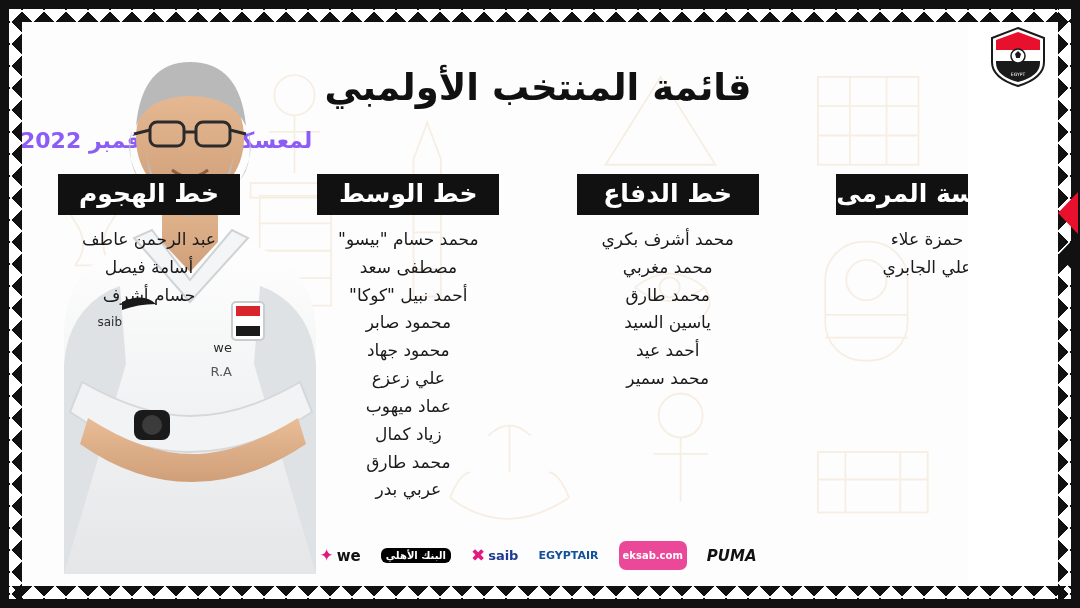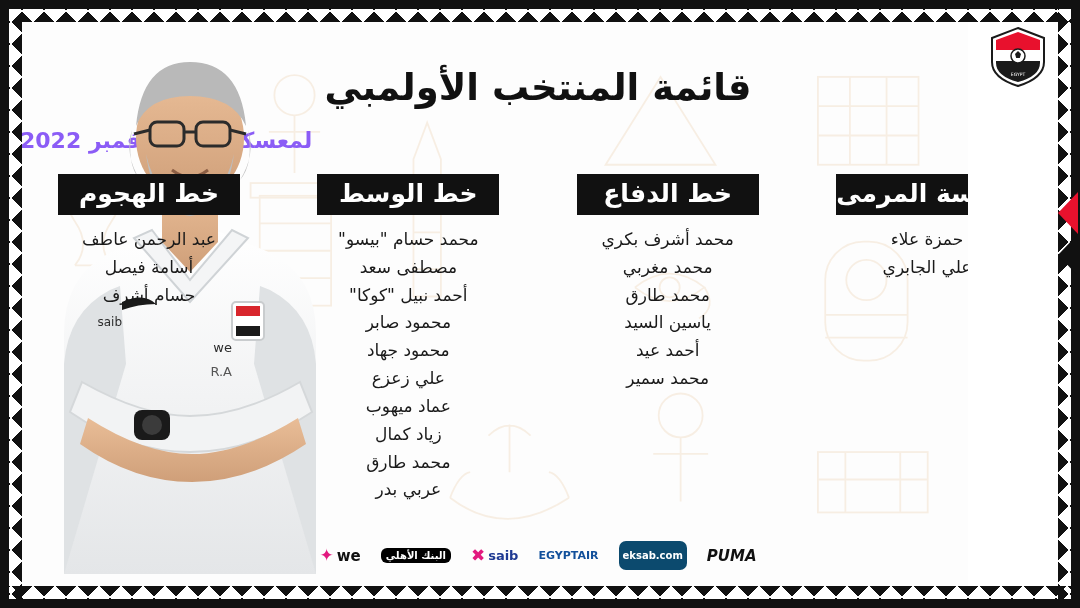--- a/index.html
+++ b/index.html
@@ -195,21 +195,21 @@
   .sp-we { color: #111; font-size: 15px; }
   .sp-dot { color: #e2197f; font-size: 17px; line-height: 1; }
   .sp-box {
     background: #000000; color: #fff;
     padding: 2px 5px; border-radius: 6px;
     font-size: 10px;
   }
   .sp-saib { color: #1f3a93; font-size: 13px; }
   .sp-egyptair { color: #12509b; font-size: 11px; }
   .sp-eksab {
-    background: #0c4a6e; color:#fff; font-size: 10px;
+    background: #ec4899; color:#fff; font-size: 10px;
     padding: 9px 4px; border-radius: 7px;
   }
   .sp-puma { color: #111; font-size: 15px; font-style: italic; }
 </style>
 </head>
 <body>
 
 <div id="poster">
 
   <div class="page">

